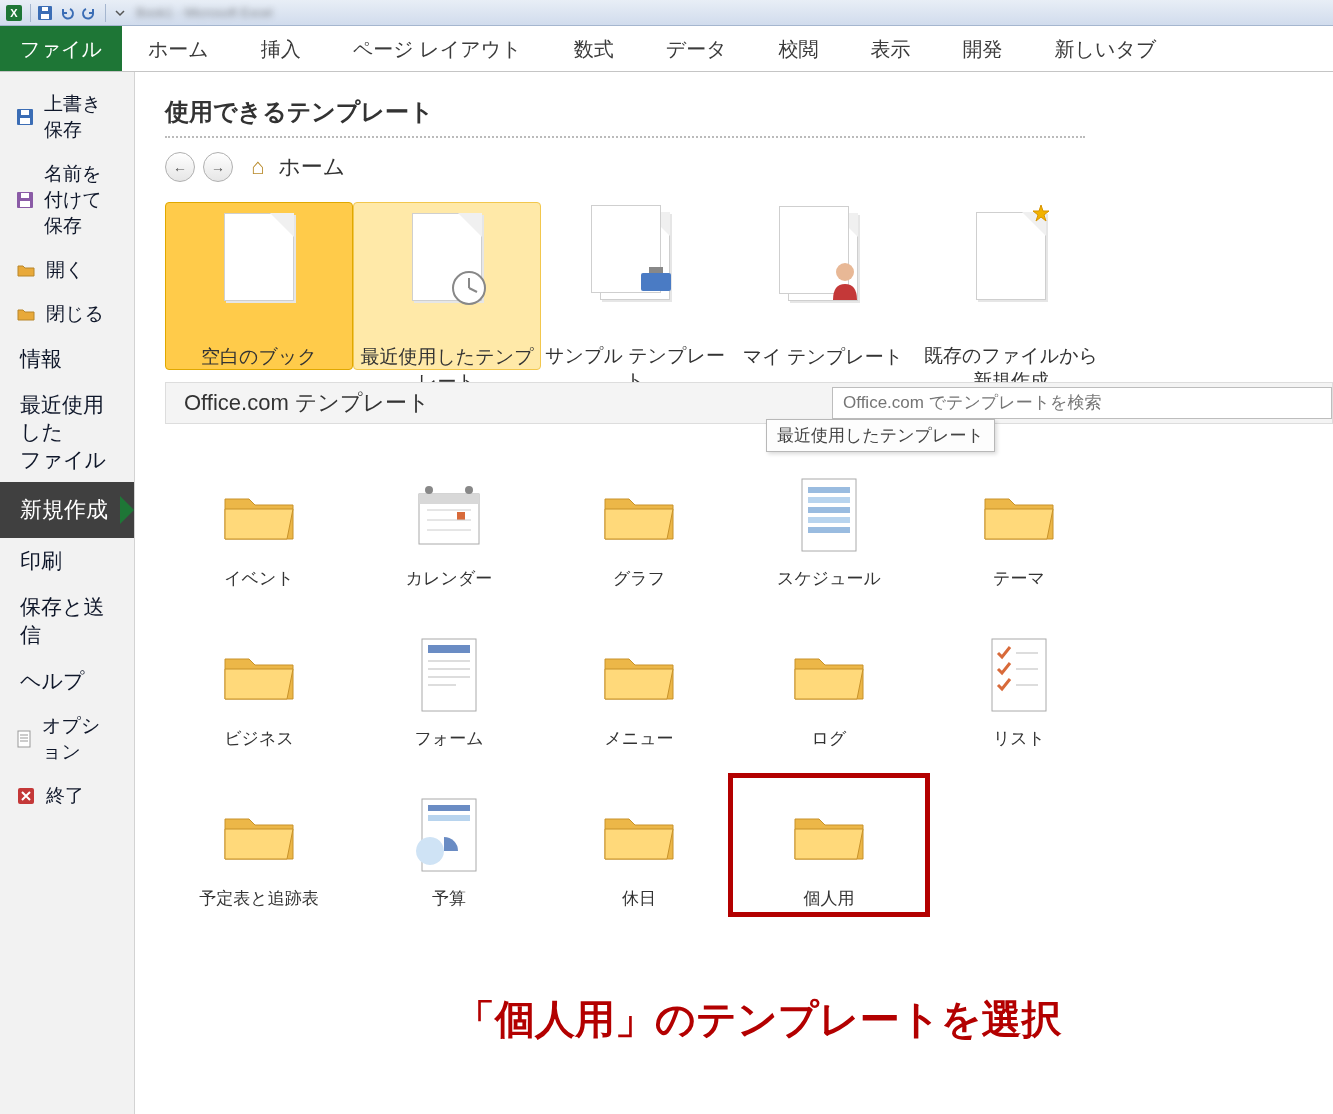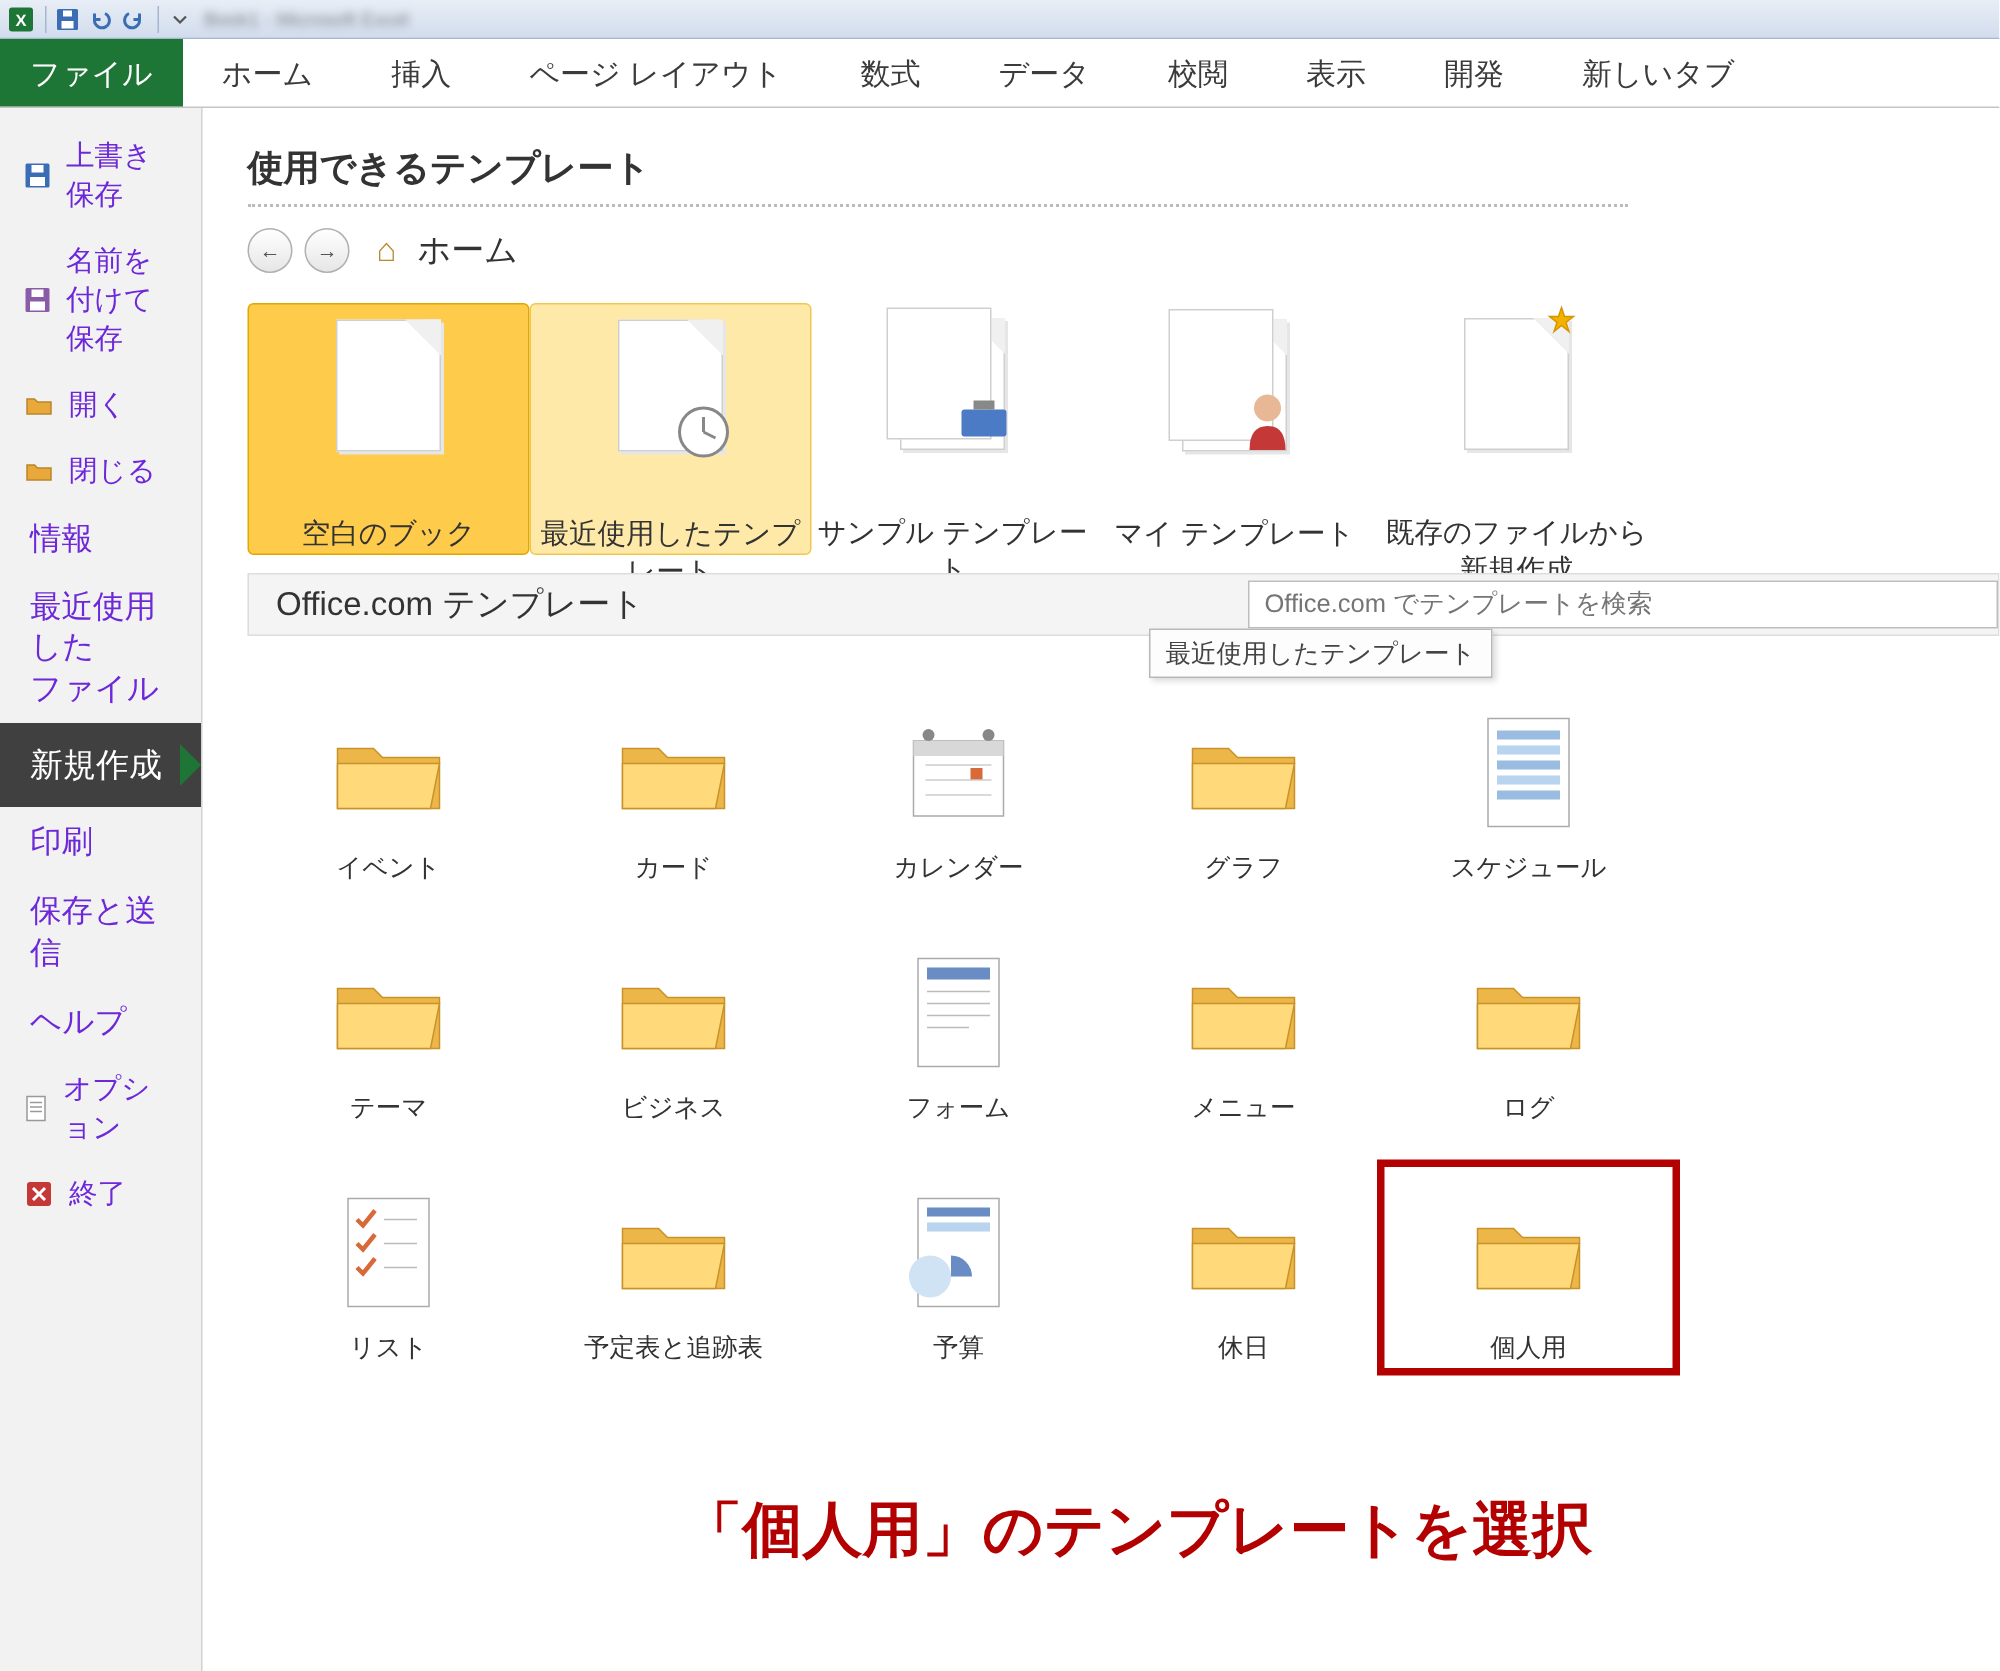--- a/index.html
+++ b/index.html
@@ -14,21 +14,21 @@
 
 .ribbon-tabs { height: 46px; background: #fff; display: flex; align-items: stretch; padding-left: 0; border-bottom: 1px solid #c5c5c5; }
 .ribbon-tabs .tab { padding: 10px 26px 0 26px; font-size: 20px; color: #3b3b3b; cursor: pointer; }
 .ribbon-tabs .tab.active { background: #1e7636; color: #fff; font-weight: 400; padding: 10px 20px 0 20px; }
 
 
 .main { display: flex; height: calc(100% - 72px); }
 
 
 .leftnav { width: 225px; background: #f2f2f2; border-right: 1px solid #d3d3d3; padding-top: 10px; }
-.leftnav .item { display: flex; align-items: center; padding: 9px 16px; font-size: 19px; color: #6d28d9; cursor: pointer; gap: 10px; }
+.leftnav .item { display: flex; align-items: center; padding: 9px 16px; font-size: 19px; color: #0f172a; cursor: pointer; gap: 10px; }
 .leftnav .item.noicon { padding-left: 20px; font-size: 21px; }
 .leftnav .item.selected { background: #404040; color: #fff; position: relative; font-size: 22px; padding: 13px 16px 13px 20px; }
 .leftnav .item.selected::after { content: ""; position: absolute; right: -14px; top: 50%; transform: translateY(-50%); border: 14px solid transparent; border-left-color: #1e7636; }
 .leftnav .licon { width: 20px; height: 20px; display: inline-flex; align-items: center; justify-content: center; }
 
 
 .content { flex: 1; padding: 24px 0 0 30px; position: relative; }
 .section-title { font-size: 24px; font-weight: bold; color: #333; margin-bottom: 6px; }
 .dotline { border-bottom: 2px dotted #bbb; margin: 8px 0 14px 0; width: 920px; }
 
@@ -276,29 +276,20 @@
           <div class="gi">
             <svg width="80" height="60">
               <path d="M6 14 L6 54 L74 54 L74 20 L36 20 L30 14 Z" fill="#ecb748" stroke="#c8922a"></path>
               <path d="M6 24 L74 24 L68 54 L6 54 Z" fill="#ffd97a" stroke="#c8922a"></path>
             </svg>
           </div>
           <div class="gl">イベント</div>
         </div>
         <div class="gtile">
           <div class="gi">
-            <svg width="80" height="60">
-              <path d="M6 14 L6 54 L74 54 L74 20 L36 20 L30 14 Z" fill="#ecb748" stroke="#c8922a"></path>
-              <path d="M6 24 L74 24 L68 54 L6 54 Z" fill="#ffd97a" stroke="#c8922a"></path>
-            </svg>
-          </div>
-          <div class="gl">カード</div>
-        </div>
-        <div class="gtile">
-          <div class="gi">
             <svg width="80" height="70">
               <rect x="10" y="14" width="60" height="50" fill="#fff" stroke="#aaa"></rect>
               <rect x="10" y="14" width="60" height="10" fill="#d8d8d8"></rect>
               <circle cx="20" cy="10" r="4" fill="#888"></circle>
               <circle cx="60" cy="10" r="4" fill="#888"></circle>
               <rect x="48" y="32" width="8" height="8" fill="#d86a3a"></rect>
               <line x1="18" y1="30" x2="62" y2="30" stroke="#ccc"></line>
               <line x1="18" y1="40" x2="62" y2="40" stroke="#ccc"></line>
               <line x1="18" y1="50" x2="62" y2="50" stroke="#ccc"></line>
             </svg>

